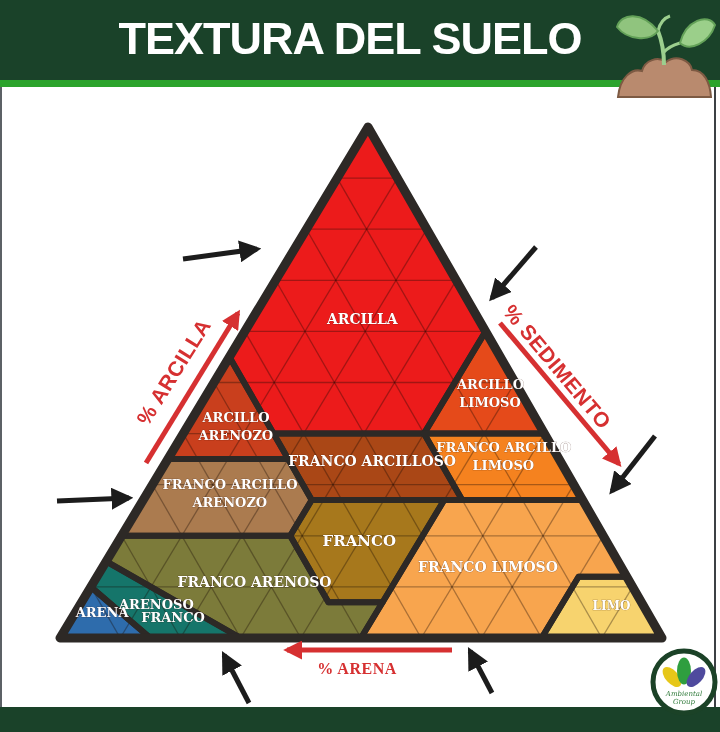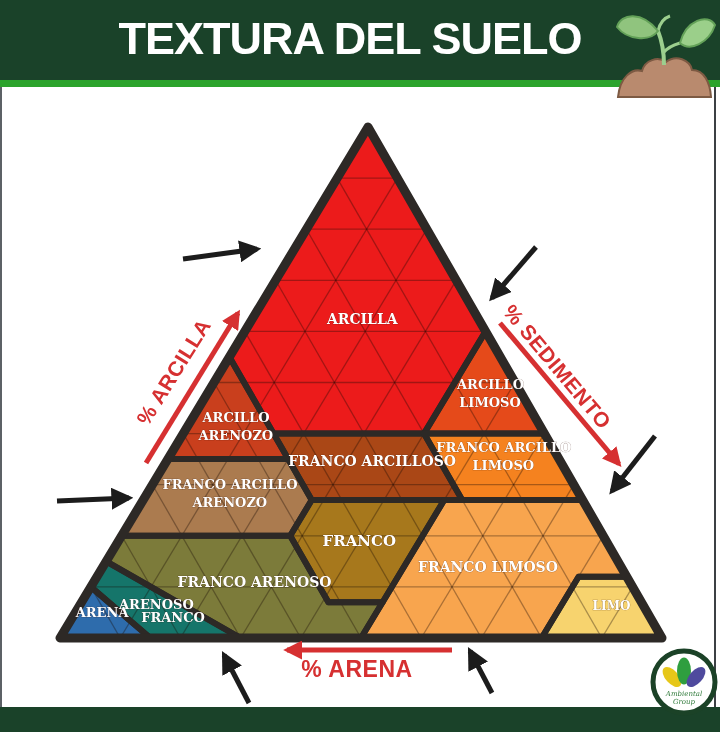--- a/index.html
+++ b/index.html
@@ -12,21 +12,21 @@
   .stripe{position:absolute;left:0;top:80px;width:720px;height:7px;background:#2ca32c;}
   .content{position:absolute;left:0;top:87px;width:716px;height:620px;background:#ffffff;
            border-left:2px solid #5c6166;border-right:2px solid #3c4044;box-sizing:border-box;}
   .footer{position:absolute;left:0;top:707px;width:720px;height:25px;background:#1a4229;}
   .seedling{position:absolute;left:612px;top:5px;width:104px;height:94px;z-index:5;}
   #diagram{position:absolute;left:0;top:0;width:720px;height:732px;z-index:2;}
   .axlabel{position:absolute;z-index:3;white-space:nowrap;color:#d63031;font-weight:bold;
            transform:translate(-50%,-50%) rotate(var(--r,0deg));letter-spacing:.5px;}
   .ax-clay{left:174px;top:372px;--r:-58deg;font-size:21px;}
   .ax-silt{left:557px;top:367px;--r:50deg;font-size:21px;}
-  .ax-sand{left:357px;top:669px;--r:0deg;font-size:23px;}
+  .ax-sand{left:357px;top:669px;--r:0deg;font-size:16px;font-family:Liberation Serif, serif;}
   .logo{position:absolute;left:648px;top:646px;width:72px;height:72px;z-index:6;}
 </style>
 </head>
 <body>
 
 <div class="page">
 
   <div class="header">
     <div class="title">TEXTURA DEL SUELO</div>
   </div>

